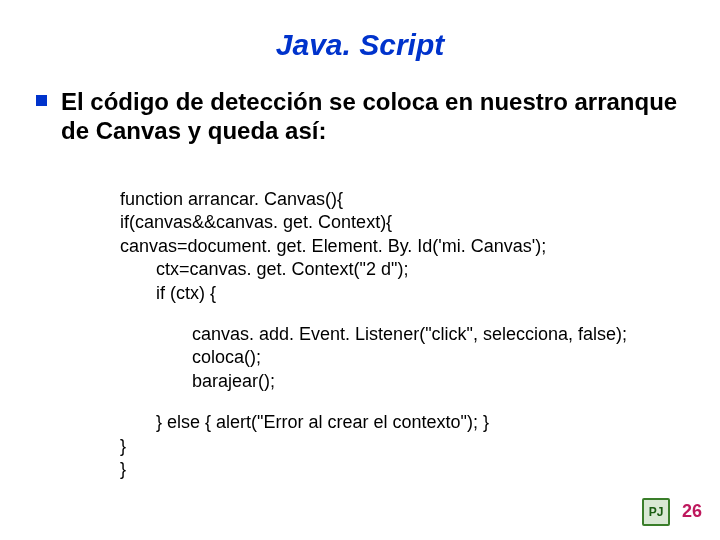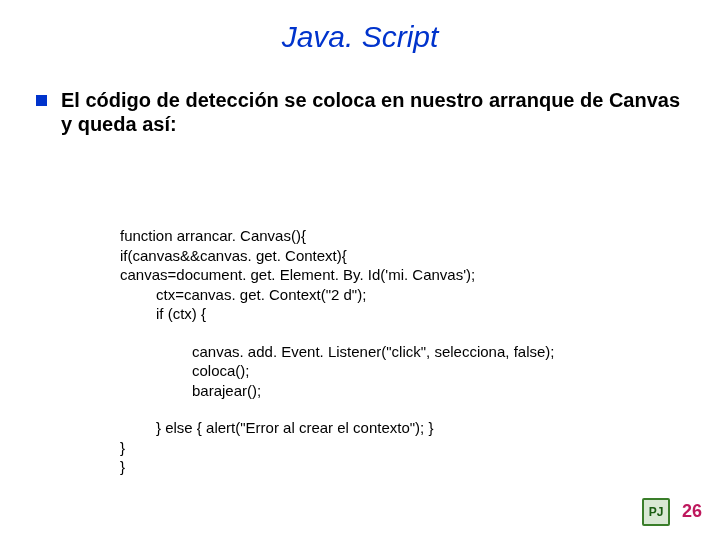--- a/index.html
+++ b/index.html
@@ -13,26 +13,26 @@
     overflow: hidden;
   }
   .slide {
     position: relative;
     width: 720px;
     height: 540px;
     box-sizing: border-box;
   }
   .title {
     position: absolute;
-    top: 20px;
+    top: 28px;
     left: 0;
     right: 0;
     text-align: center;
     font-size: 30px;
-    font-weight: normal;
+    font-weight: bold;
     font-style: italic;
     color: #0033cc;
   }
   .body-area {
     position: absolute;
     top: 88px;
     left: 36px;
     right: 36px;
   }
   .bullet-row {
@@ -41,35 +41,34 @@
     gap: 14px;
   }
   .bullet-square {
     width: 11px;
     height: 11px;
     background: #0033cc;
     margin-top: 7px;
     flex: 0 0 auto;
   }
   .bullet-text {
-    font-size: 20px;
+    font-size: 24px;
     font-weight: bold;
     line-height: 1.2;
     color: #000000;
   }
   .code-area {
     position: absolute;
     top: 188px;
     left: 120px;
     right: 40px;
     font-family: Arial, Helvetica, sans-serif;
-    font-size: 15px;
+    font-size: 18px;
     line-height: 1.3;
     color: #000000;
-    margin-top: 38px;
   }
   .code-line { white-space: pre; }
   .ind1 { padding-left: 36px; }
   .ind2 { padding-left: 72px; }
   .spacer { height: 18px; }
 
   .page-num {
     position: absolute;
     right: 18px;
     bottom: 18px;

